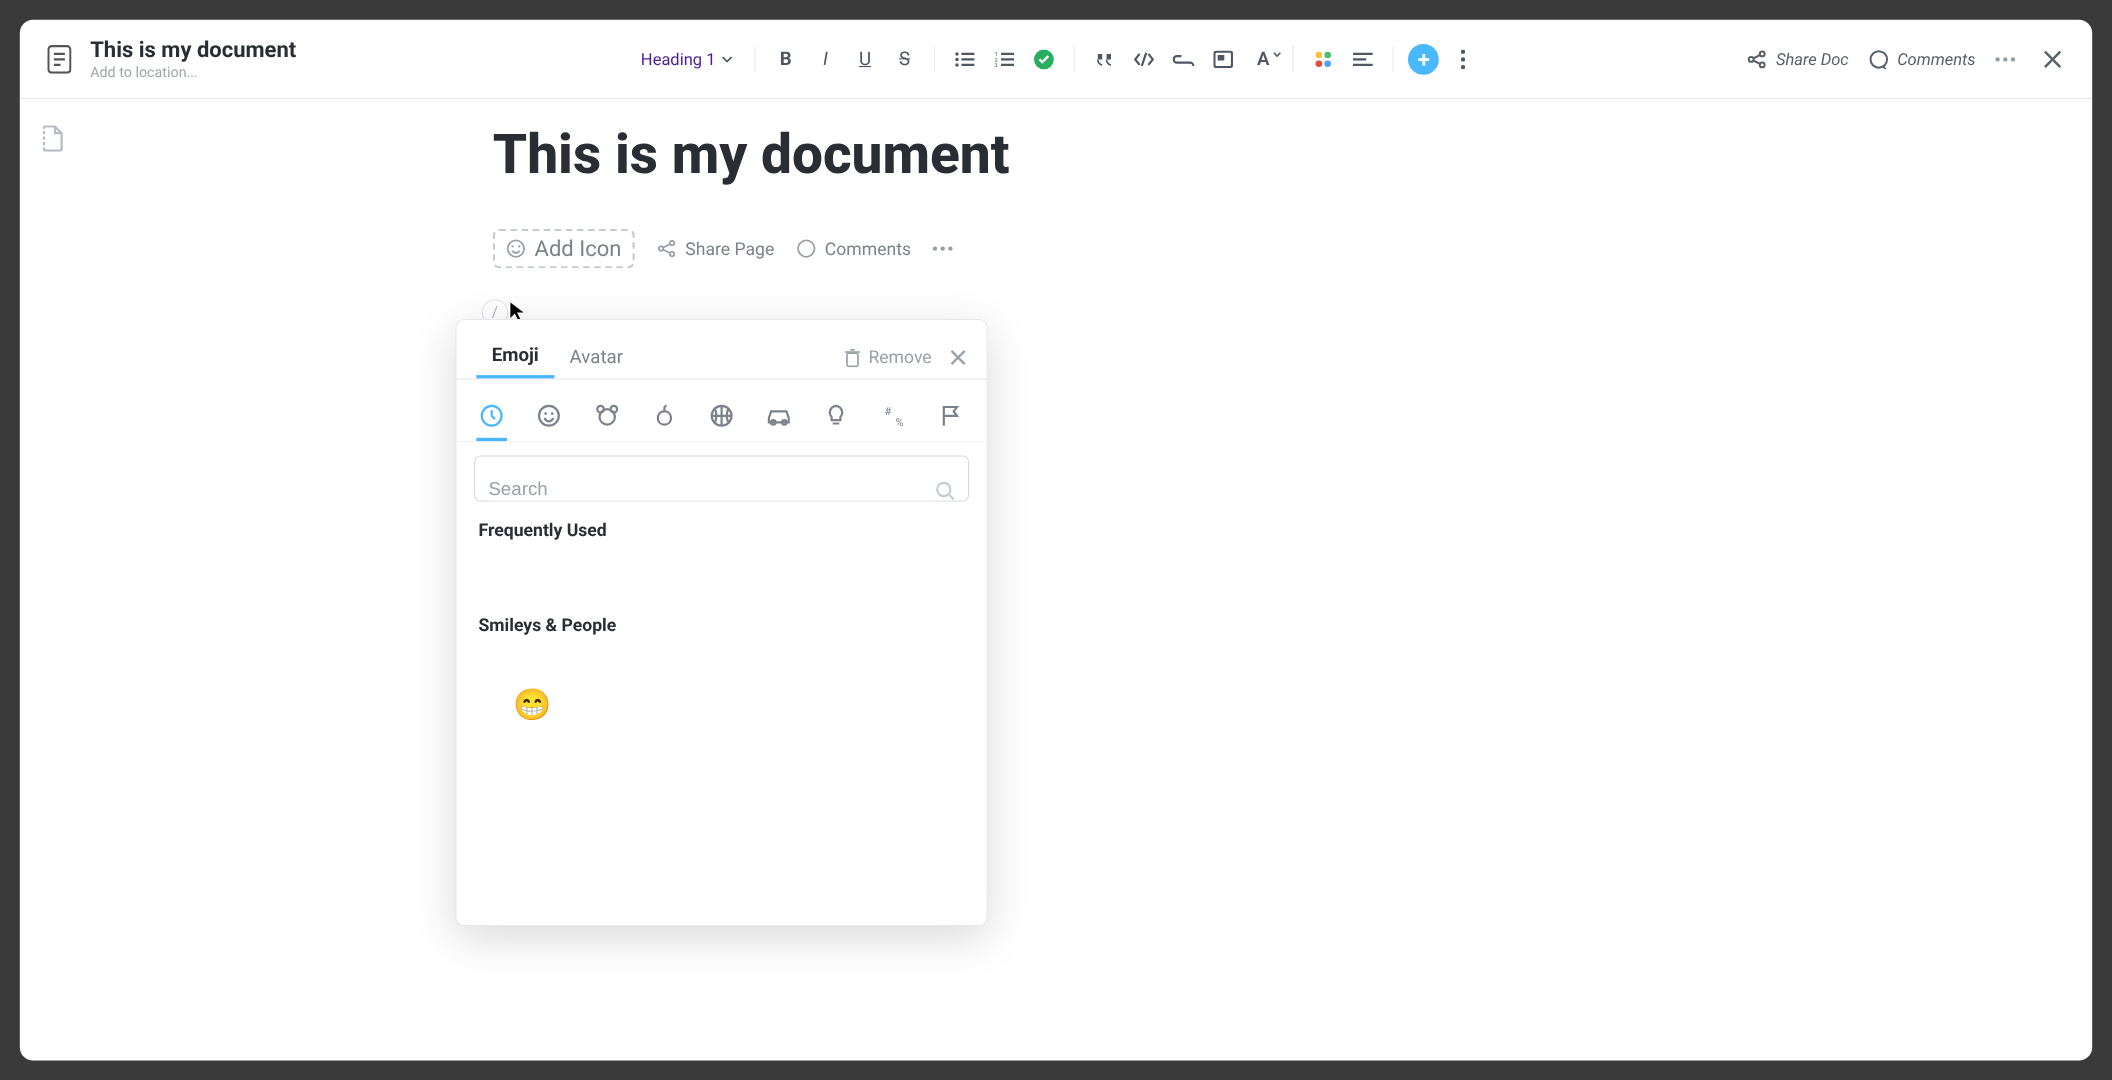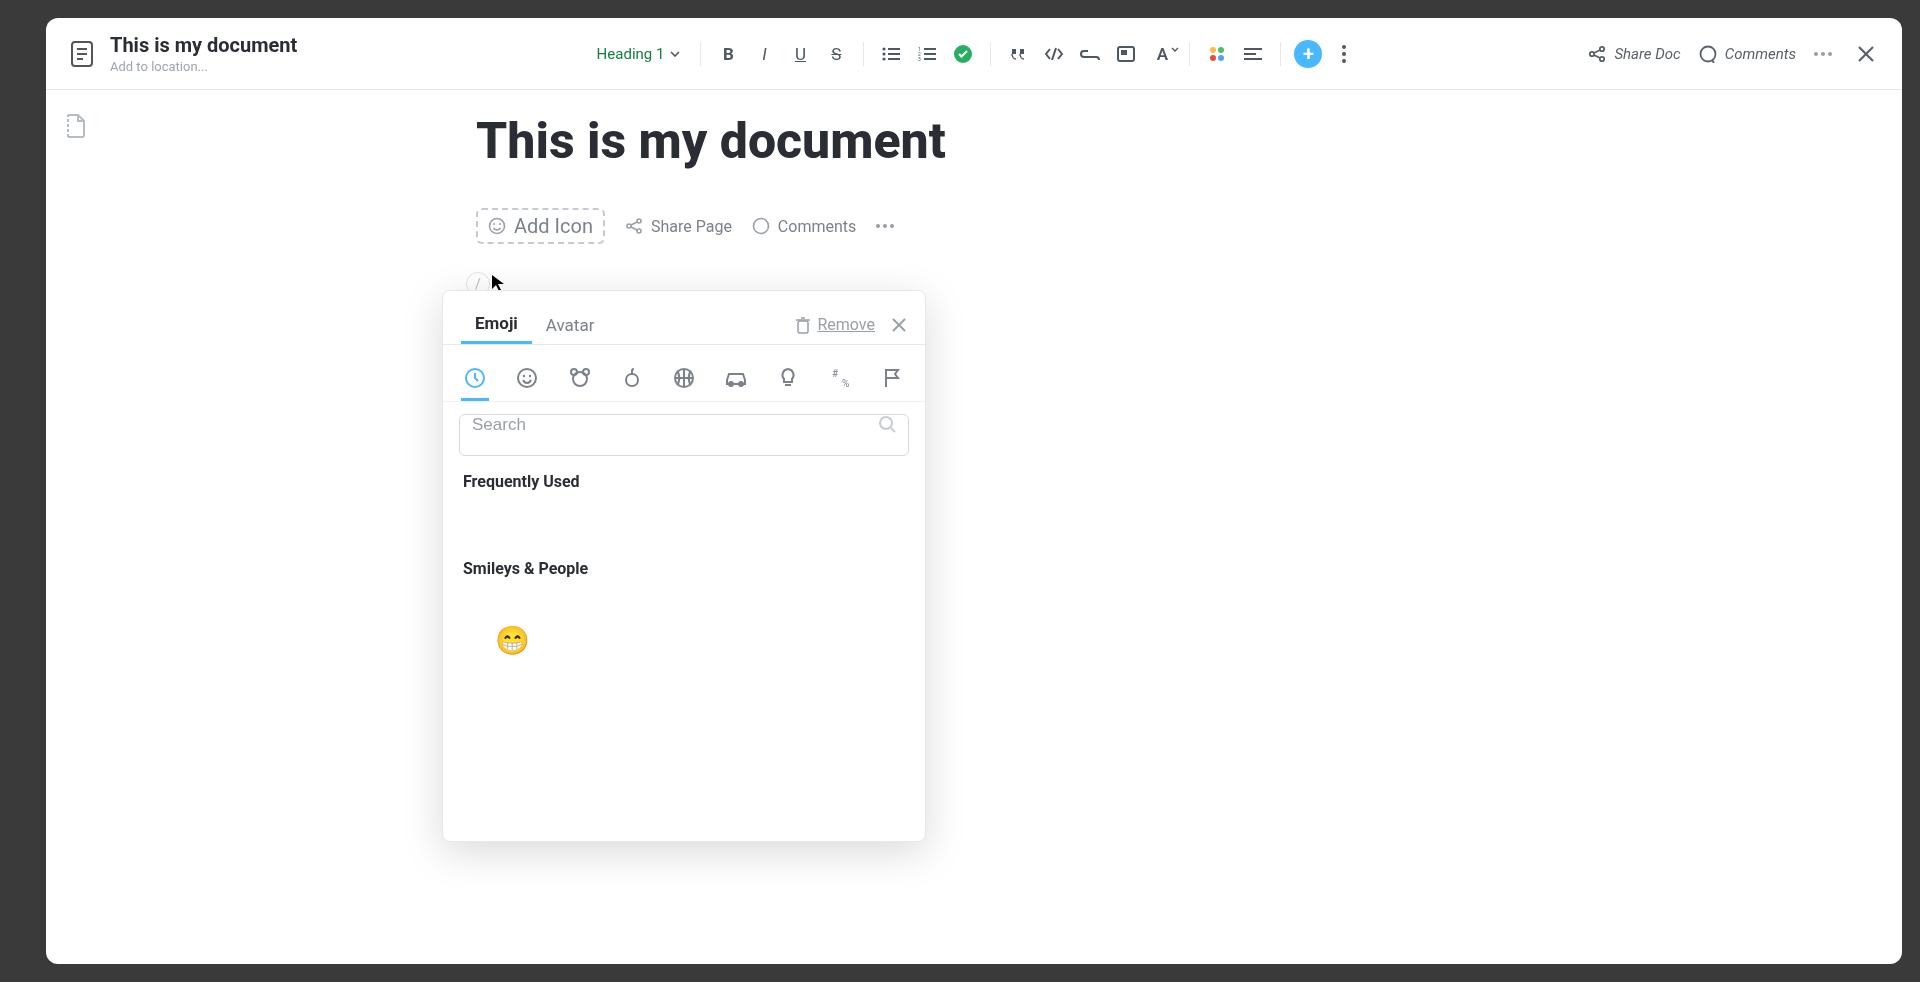--- a/index.html
+++ b/index.html
@@ -15,21 +15,20 @@
       position: absolute;
       top: 18px;
       left: 18px;
       right: 18px;
       bottom: 18px;
       background: #fff;
       border-radius: 12px;
       overflow: hidden;
       display: flex;
       flex-direction: column;
-      margin-left: 28px;
     }
     .header {
       display: flex;
       align-items: center;
       padding: 10px 20px;
       border-bottom: 1px solid #e8e8e8;
       height: 72px;
     }
     .header-left {
       display: flex;
@@ -46,21 +45,21 @@
     .doc-title { font-size: 20px; font-weight: 700; color: #2a2e34; }
     .doc-location { font-size: 13px; color: #a0a6ad; margin-top: 2px; }
     .toolbar {
       display: flex; align-items: center; gap: 6px;
       margin-left: auto; margin-right: auto;
       flex: 1; justify-content: center;
     }
     .heading-dropdown {
       display: flex; align-items: center; gap: 6px;
       padding: 4px 8px; cursor: pointer;
-      color: #15803d; font-size: 15px;
+      color: #4c1d95; font-size: 15px;
     }
     .toolbar-btn {
       width: 30px; height: 30px;
       display: flex; align-items: center; justify-content: center;
       cursor: pointer; color: #4f5762; border-radius: 4px;
       font-size: 17px;
     }
     .toolbar-sep { width: 1px; height: 24px; background: #e8e8e8; margin: 0 6px; }
     .check-circle { color: #27ae60; }
     .colored-dots { display: grid; grid-template-columns: 6px 6px; gap: 2px; }
@@ -142,40 +141,40 @@
     .ep-tab {
       padding: 8px 14px 8px 14px; font-size: 17px;
       color: #7c828b; cursor: pointer;
     }
     .ep-tab.active {
       color: #2a2e34; font-weight: 700;
       border-bottom: 3px solid #49b8ff;
     }
     .ep-remove {
       margin-left: auto; display: flex; align-items: center; gap: 6px;
-      color: #9aa0a8; font-size: 16px; cursor: pointer; text-decoration: underline;
+      color: #9aa0a8; font-size: 16px; cursor: pointer;
     }
     .ep-close { margin-left: 16px; color: #9aa0a8; font-size: 18px; cursor: pointer; }
     .ep-cats {
       display: flex; gap: 24px; padding: 12px 18px 0 18px;
       border-bottom: 1px solid #f0f1f3;
     }
     .ep-cat {
       width: 34px; height: 44px;
       display: flex; align-items: center; justify-content: center;
       color: #7c828b; cursor: pointer;
       border-bottom: 3px solid transparent;
     }
     .ep-cat.active { color: #49b8ff; border-bottom-color: #49b8ff; }
     .ep-search-wrap { padding: 12px 16px 10px 16px; }
     .ep-search {
       position: relative;
       border: 1px solid #d6dadf; border-radius: 6px;
       height: 42px;
-      display: flex; align-items: flex-start; padding: 0 12px;
+      display: flex; align-items: flex-end; padding: 0 12px;
     }
     .ep-search input {
       flex: 1; border: none; outline: none;
       font-size: 17px; color: #2a2e34;
     }
     .ep-search input::placeholder { color: #9aa0a8; }
     .ep-search .search-ic { color: #c6cbd2; }
     .ep-section-title {
       font-size: 16px; font-weight: 700; color: #2a2e34;
       padding: 6px 20px;

